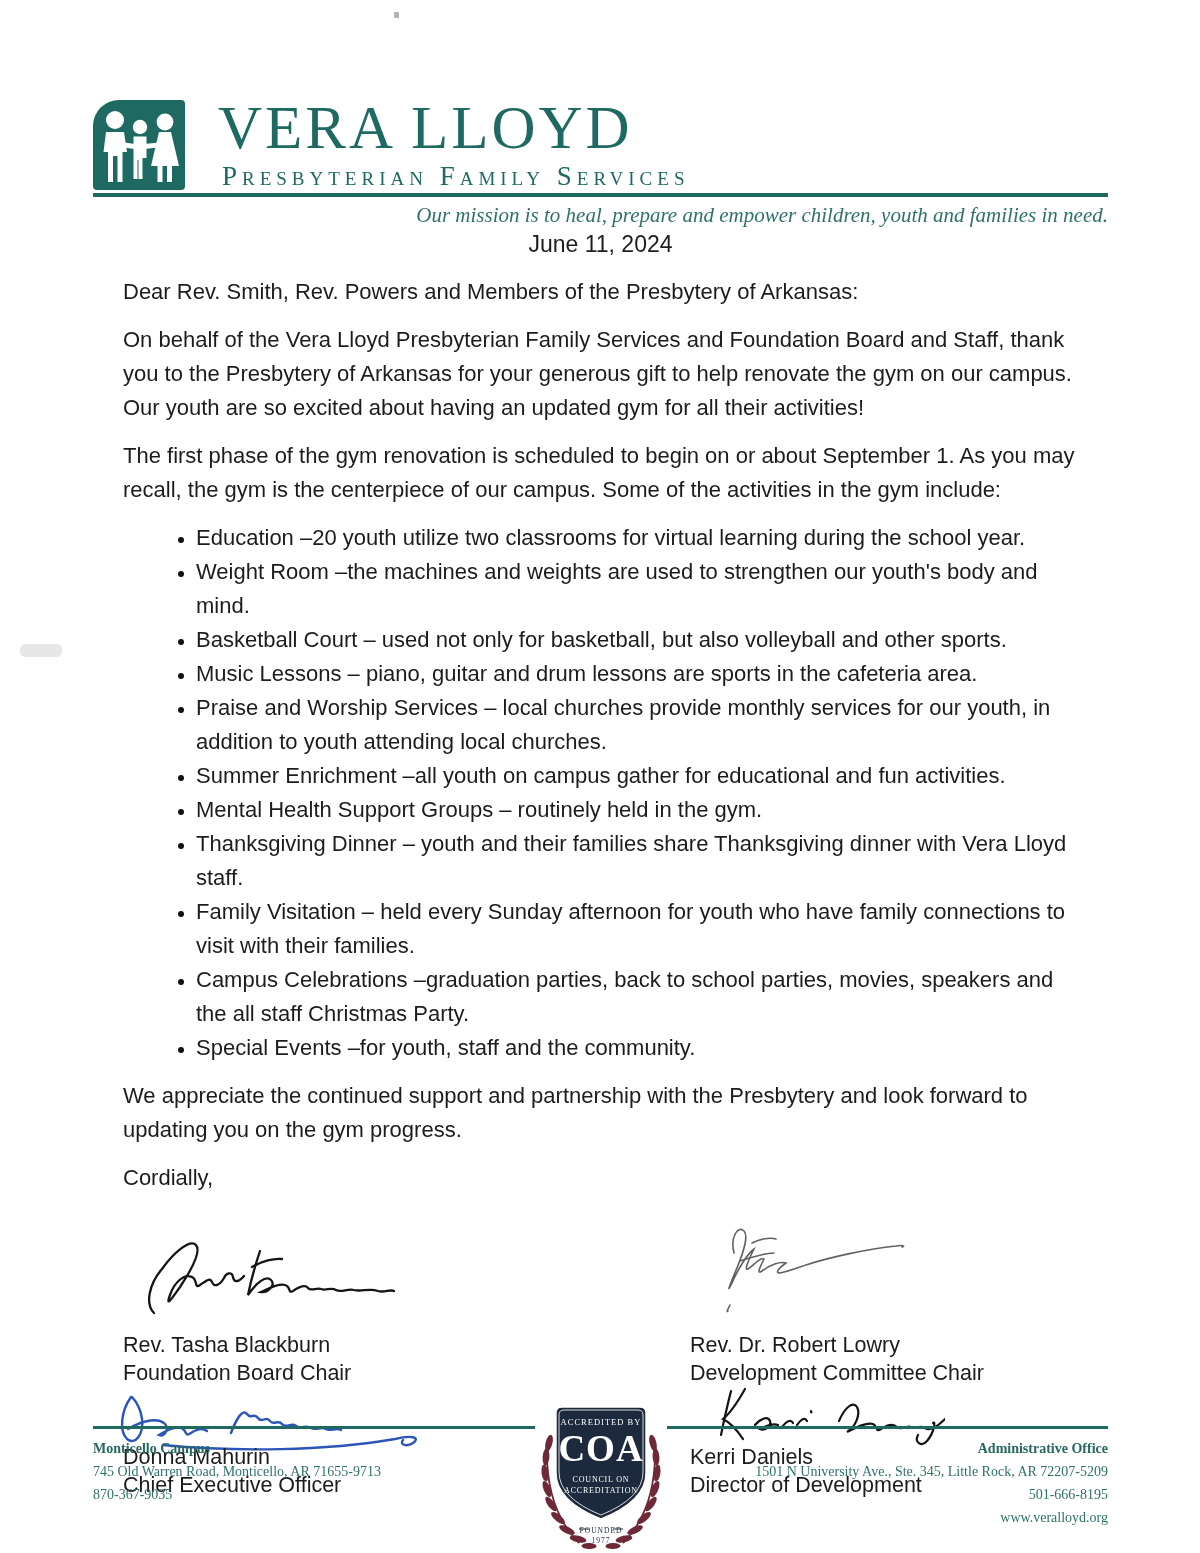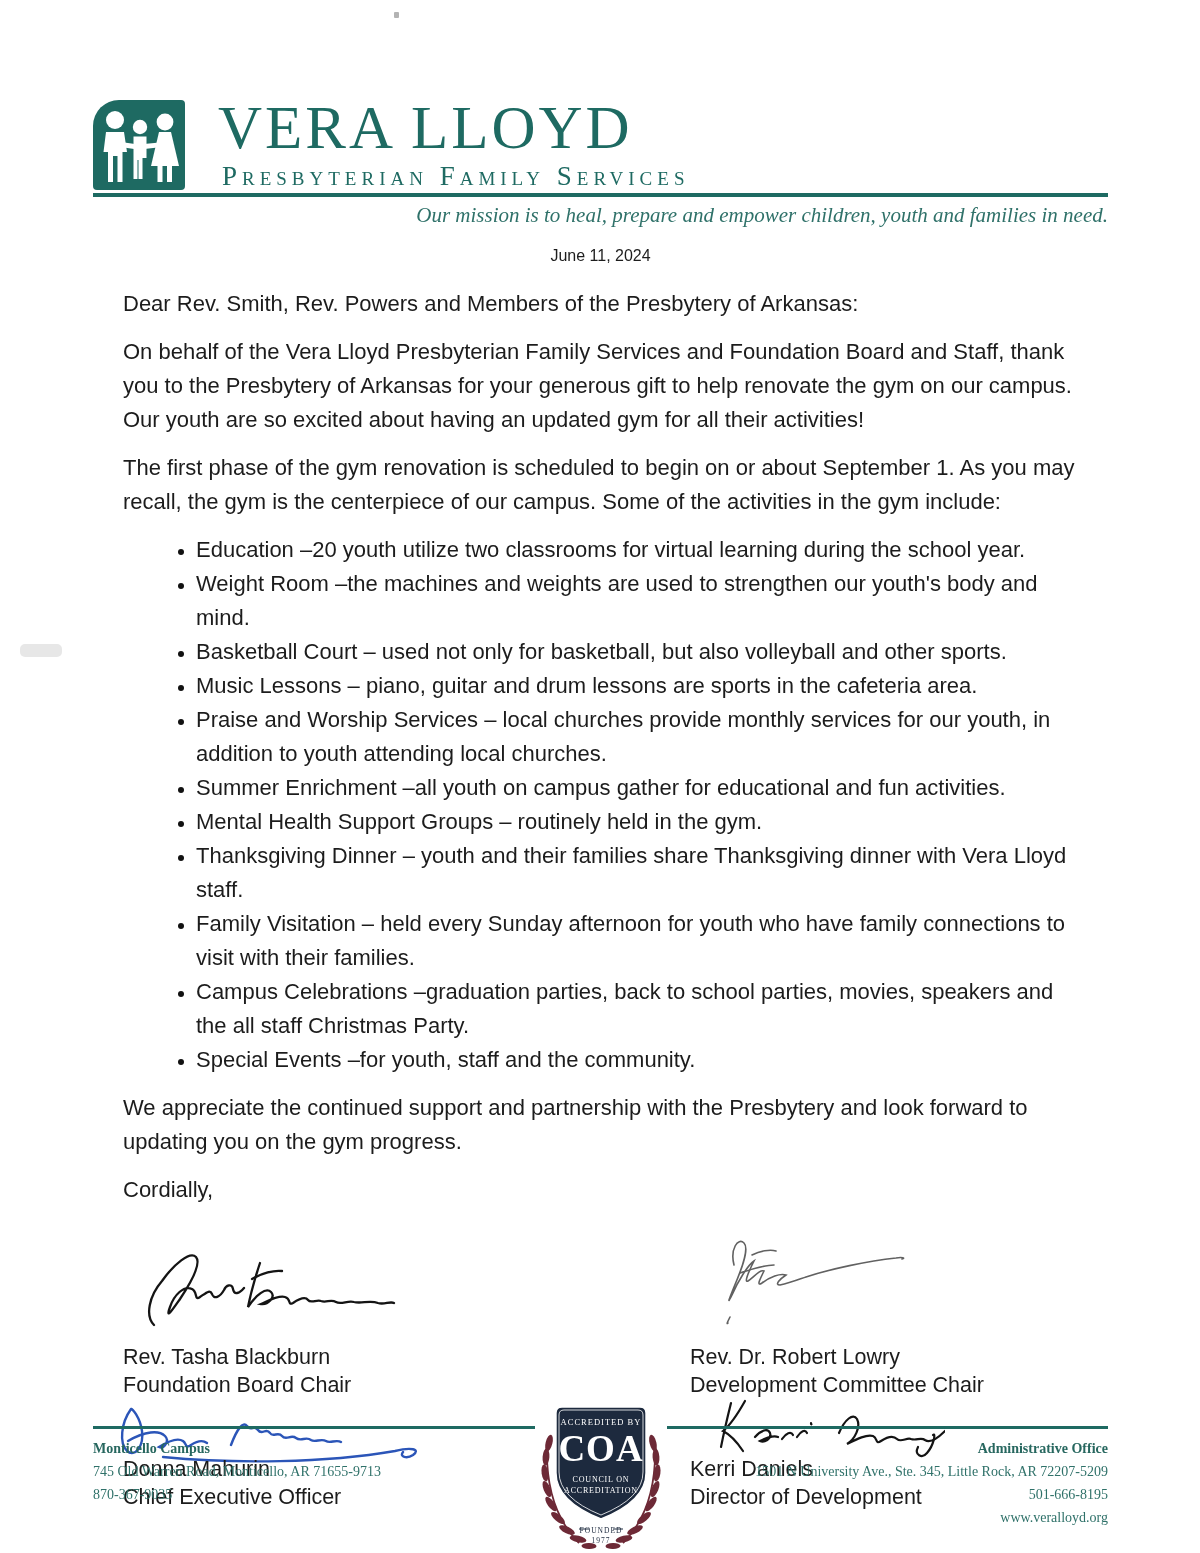--- a/index.html
+++ b/index.html
@@ -19,21 +19,21 @@
   }
   .org-sub{
     font-family:"Liberation Serif", serif; font-variant:small-caps; font-size:27px;
     letter-spacing:5px; color:#1E6A62; margin-top:1px; margin-left:4px; white-space:nowrap;
   }
   .rule{height:4px; background:#1E6A62; margin-top:1px;}
   .mission{
     text-align:right; font-family:"Liberation Serif", serif; font-style:italic;
     font-size:21px; line-height:24px; color:#2F7169; margin-top:6px;
   }
-  .date-line{text-align:center; font-size:16px; line-height:26px; color:#1d1d1d; margin-top:16px;}
+  .date-line{text-align:center; font-size:23px; line-height:26px; color:#1d1d1d; margin-top:4px;}
   
   .letter-body{margin:18px 120px 0 123px; font-size:22px; line-height:34px;}
   .letter-body p{margin:0 0 14px 0;}
   ul.activities{margin:14px 0 14px 0; padding-left:73px; list-style:disc outside;}
   ul.activities li{margin:0; padding-left:0;}
   ul.activities li::marker{color:#111; font-size:19px;}
   .valediction{margin-top:20px;}
   
   .sig-zone{position:relative; height:350px; margin:0 120px 0 123px; font-size:21.5px; line-height:28px;}
   .sig-zone svg{position:absolute;}

